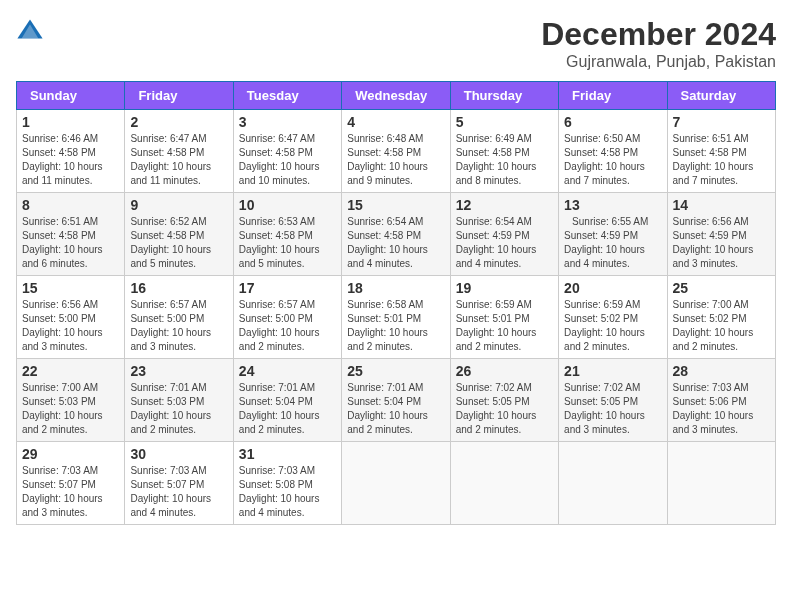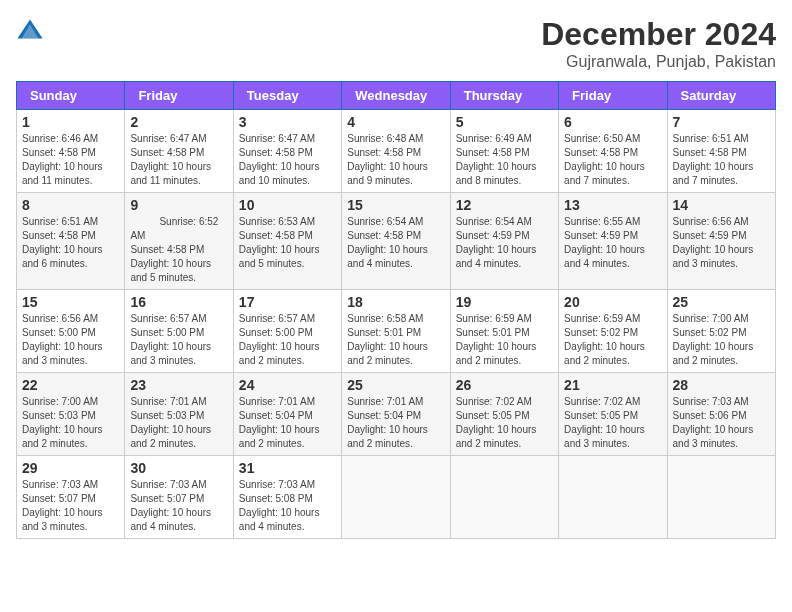--- a/index.html
+++ b/index.html
@@ -140,33 +140,33 @@
 Sunset: 4:58 PM
 Daylight: 10 hours and 7 minutes.</span></td>
         <td><span class="day-number">7</span><span class="day-info" style="white-space: pre-line;">Sunrise: 6:51 AM
 Sunset: 4:58 PM
 Daylight: 10 hours and 7 minutes.</span></td>
       </tr>
       <tr>
         <td><span class="day-number">8</span><span class="day-info" style="white-space: pre-line;">Sunrise: 6:51 AM
 Sunset: 4:58 PM
 Daylight: 10 hours and 6 minutes.</span></td>
-        <td><span class="day-number">9</span><span class="day-info" style="white-space: pre-line; margin-left: 29px;">Sunrise: 6:52 AM
+        <td><span class="day-number">9</span><span class="day-info" style="white-space: pre-line;">Sunrise: 6:52 AM
 Sunset: 4:58 PM
 Daylight: 10 hours and 5 minutes.</span></td>
         <td><span class="day-number">10</span><span class="day-info" style="white-space: pre-line;">Sunrise: 6:53 AM
 Sunset: 4:58 PM
 Daylight: 10 hours and 5 minutes.</span></td>
         <td><span class="day-number">15</span><span class="day-info" style="white-space: pre-line;">Sunrise: 6:54 AM
 Sunset: 4:58 PM
 Daylight: 10 hours and 4 minutes.</span></td>
         <td><span class="day-number">12</span><span class="day-info" style="white-space: pre-line;">Sunrise: 6:54 AM
 Sunset: 4:59 PM
 Daylight: 10 hours and 4 minutes.</span></td>
-        <td><span class="day-number">13</span><span class="day-info" style="white-space: pre-line;">Sunrise: 6:55 AM
+        <td><span class="day-number">13</span><span class="day-info" style="white-space: pre-line; margin-left: 8px;">Sunrise: 6:55 AM
 Sunset: 4:59 PM
 Daylight: 10 hours and 4 minutes.</span></td>
         <td><span class="day-number">14</span><span class="day-info" style="white-space: pre-line;">Sunrise: 6:56 AM
 Sunset: 4:59 PM
 Daylight: 10 hours and 3 minutes.</span></td>
       </tr>
       <tr>
         <td><span class="day-number">15</span><span class="day-info" style="white-space: pre-line;">Sunrise: 6:56 AM
 Sunset: 5:00 PM
 Daylight: 10 hours and 3 minutes.</span></td>

